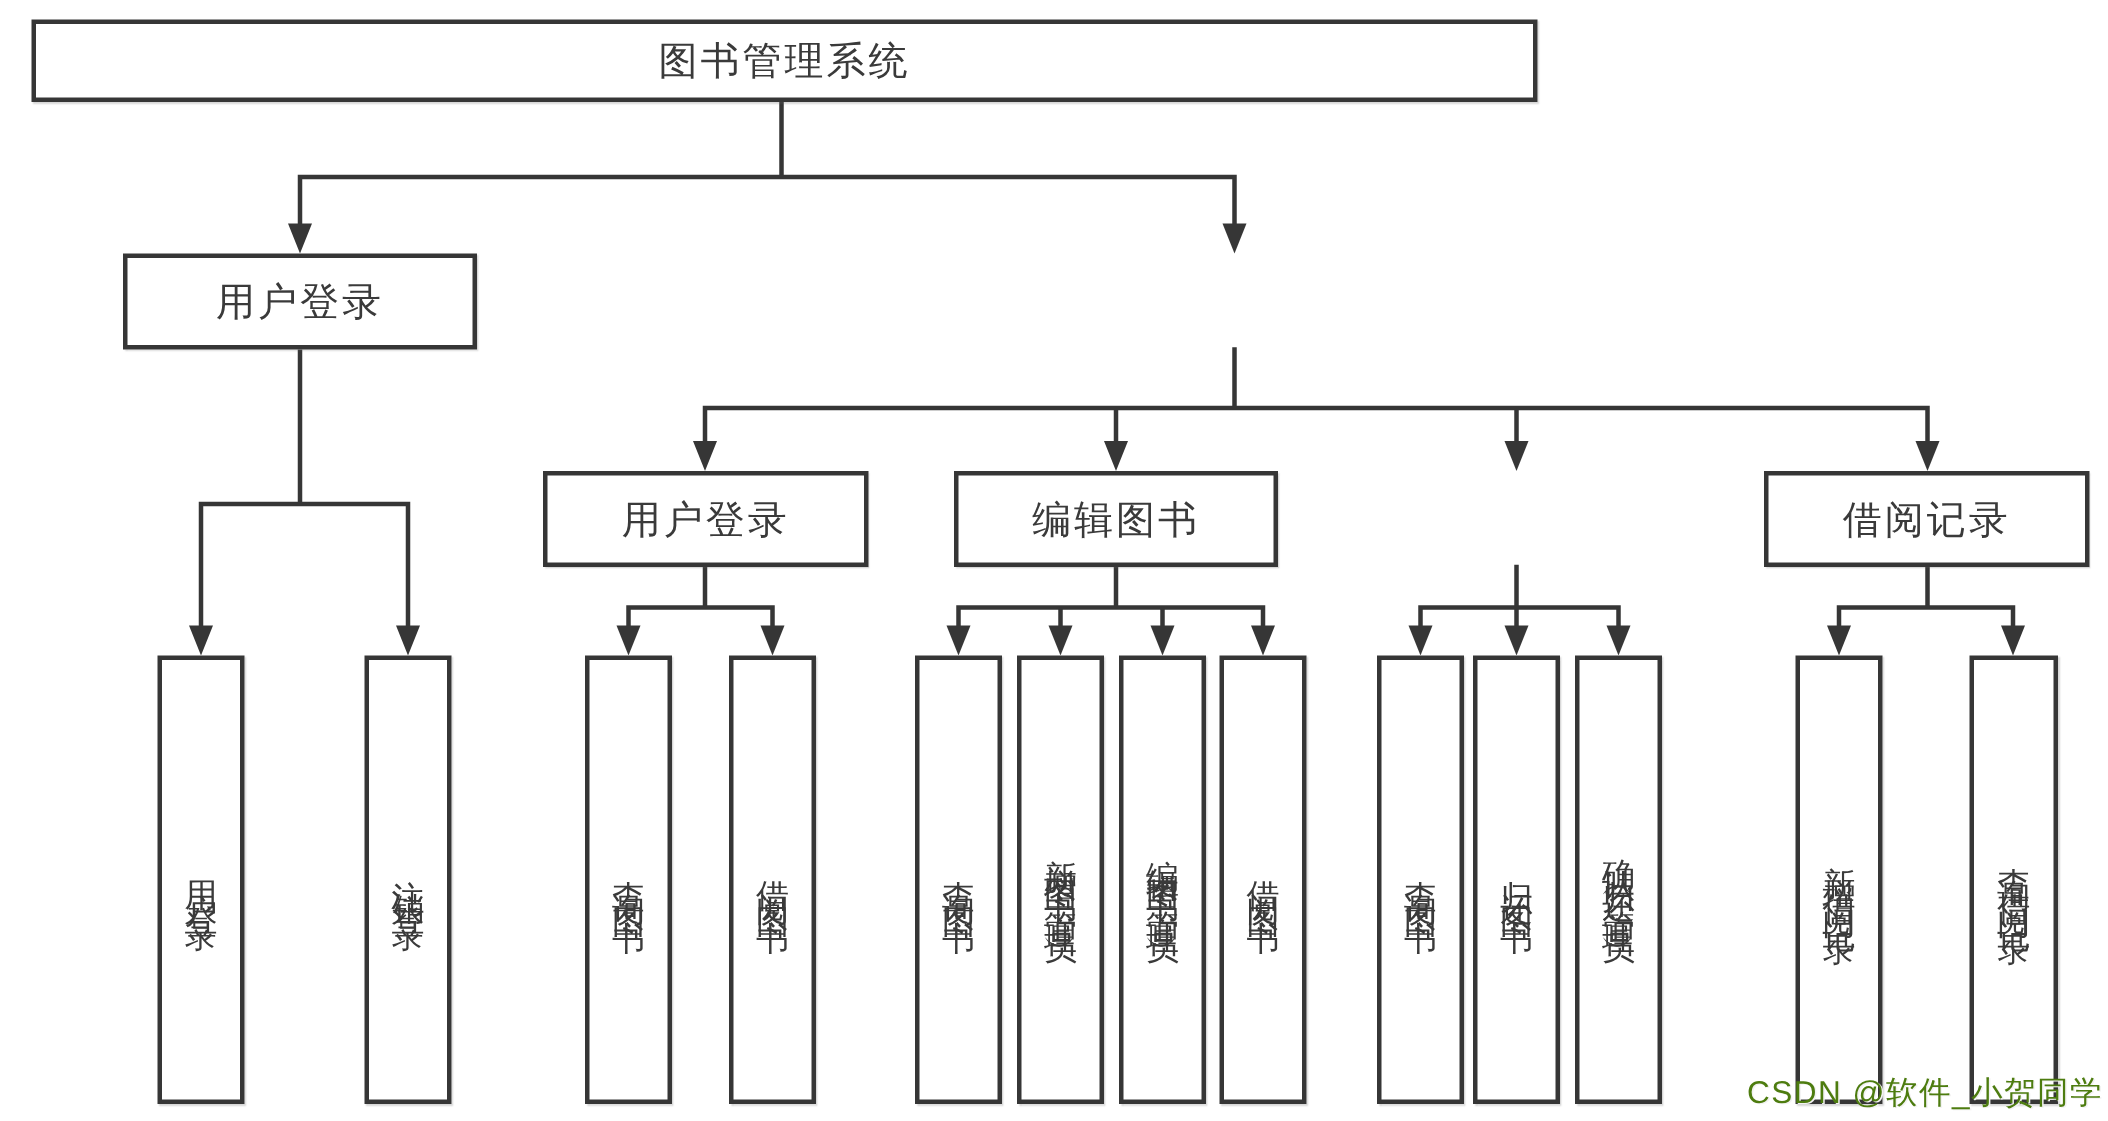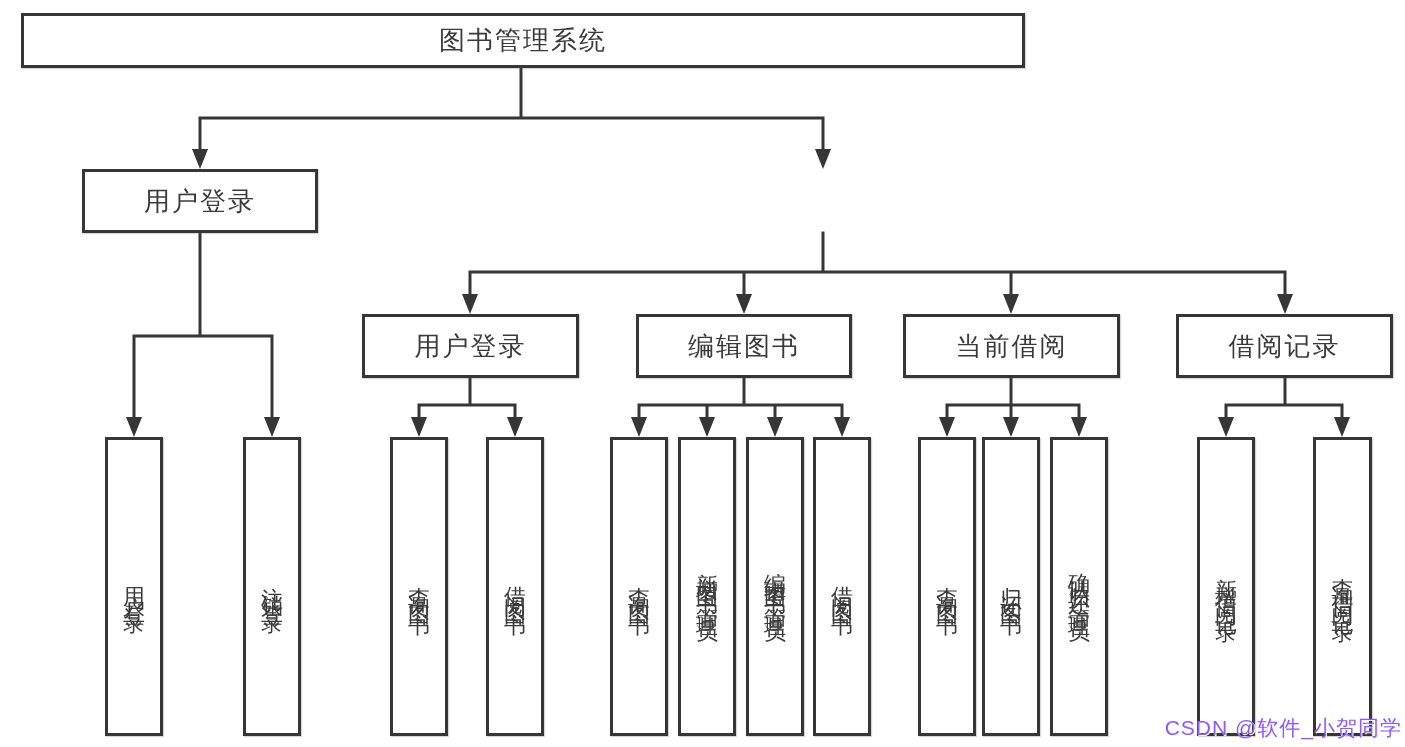--- a/index.html
+++ b/index.html
@@ -46,21 +46,21 @@
     letter-spacing: 9px;
     line-height: 1;
   }
   .box.v.long { letter-spacing: 7px; }
   .watermark {
     position: absolute;
     right: 3px;
     bottom: 5px;
     font-size: 21px;
     letter-spacing: 1px;
-    color: #8b5cf6;
+    color: #4d7c0f;
     text-shadow: 1px 1px 0 #f2f2f2;
     white-space: nowrap;
     z-index: 5;
   }
 </style>
 </head>
 <body>
 
 <div class="canvas">
 
@@ -110,21 +110,20 @@
       <polygon points="1334,417 1350,417 1342,437"></polygon>
     </g>
   </svg>
 
   <div class="box h root">图书管理系统</div>
 
   <div class="box h lvl2a">用户登录</div>
 
   <div class="box h lvl3" style="left:362px;width:217px;">用户登录</div>
   <div class="box h lvl3" style="left:636px;width:216px;">编辑图书</div>
-  <div class="box h lvl3" style="left:903px;width:217px;">当前借阅</div>
   <div class="box h lvl3" style="left:1176px;width:217px;">借阅记录</div>
 
   <div class="box v" style="left:105px;width:58px;">用户登录</div>
   <div class="box v" style="left:243px;width:58px;">注销登录</div>
   <div class="box v" style="left:390px;width:58px;">查询图书</div>
   <div class="box v" style="left:486px;width:58px;">借阅图书</div>
   <div class="box v" style="left:610px;width:58px;">查询图书</div>
   <div class="box v long" style="left:678px;width:58px;">新增图书（管理员）</div>
   <div class="box v long" style="left:746px;width:58px;">编辑图书（管理员）</div>
   <div class="box v" style="left:813px;width:58px;">借阅图书</div>

